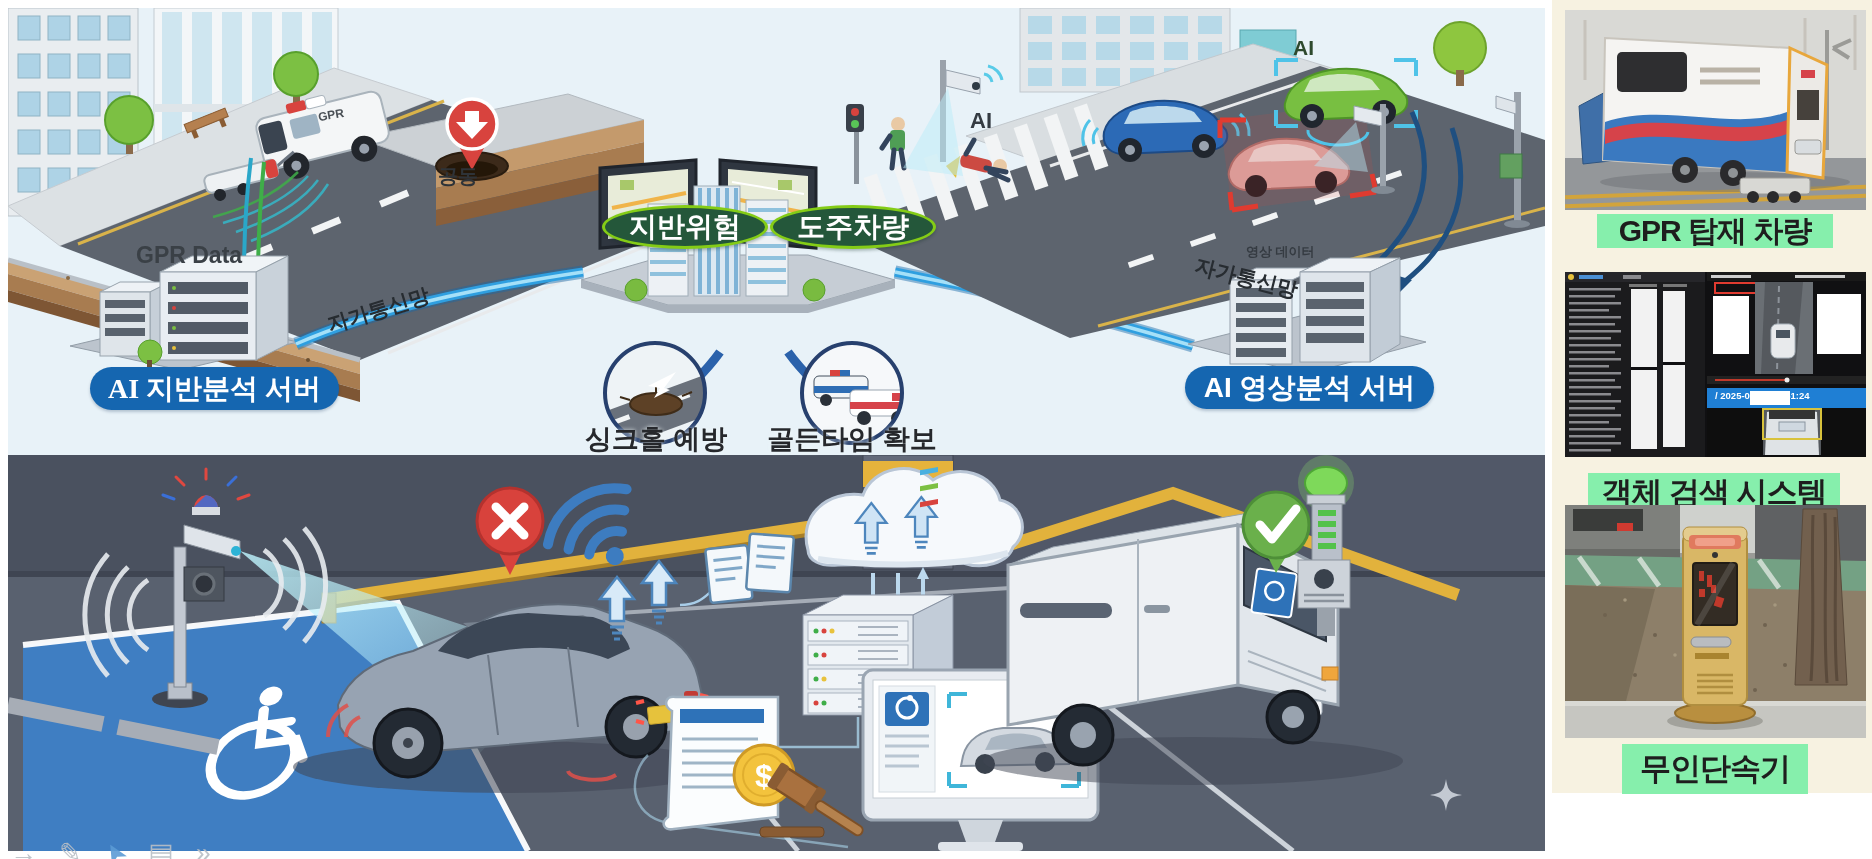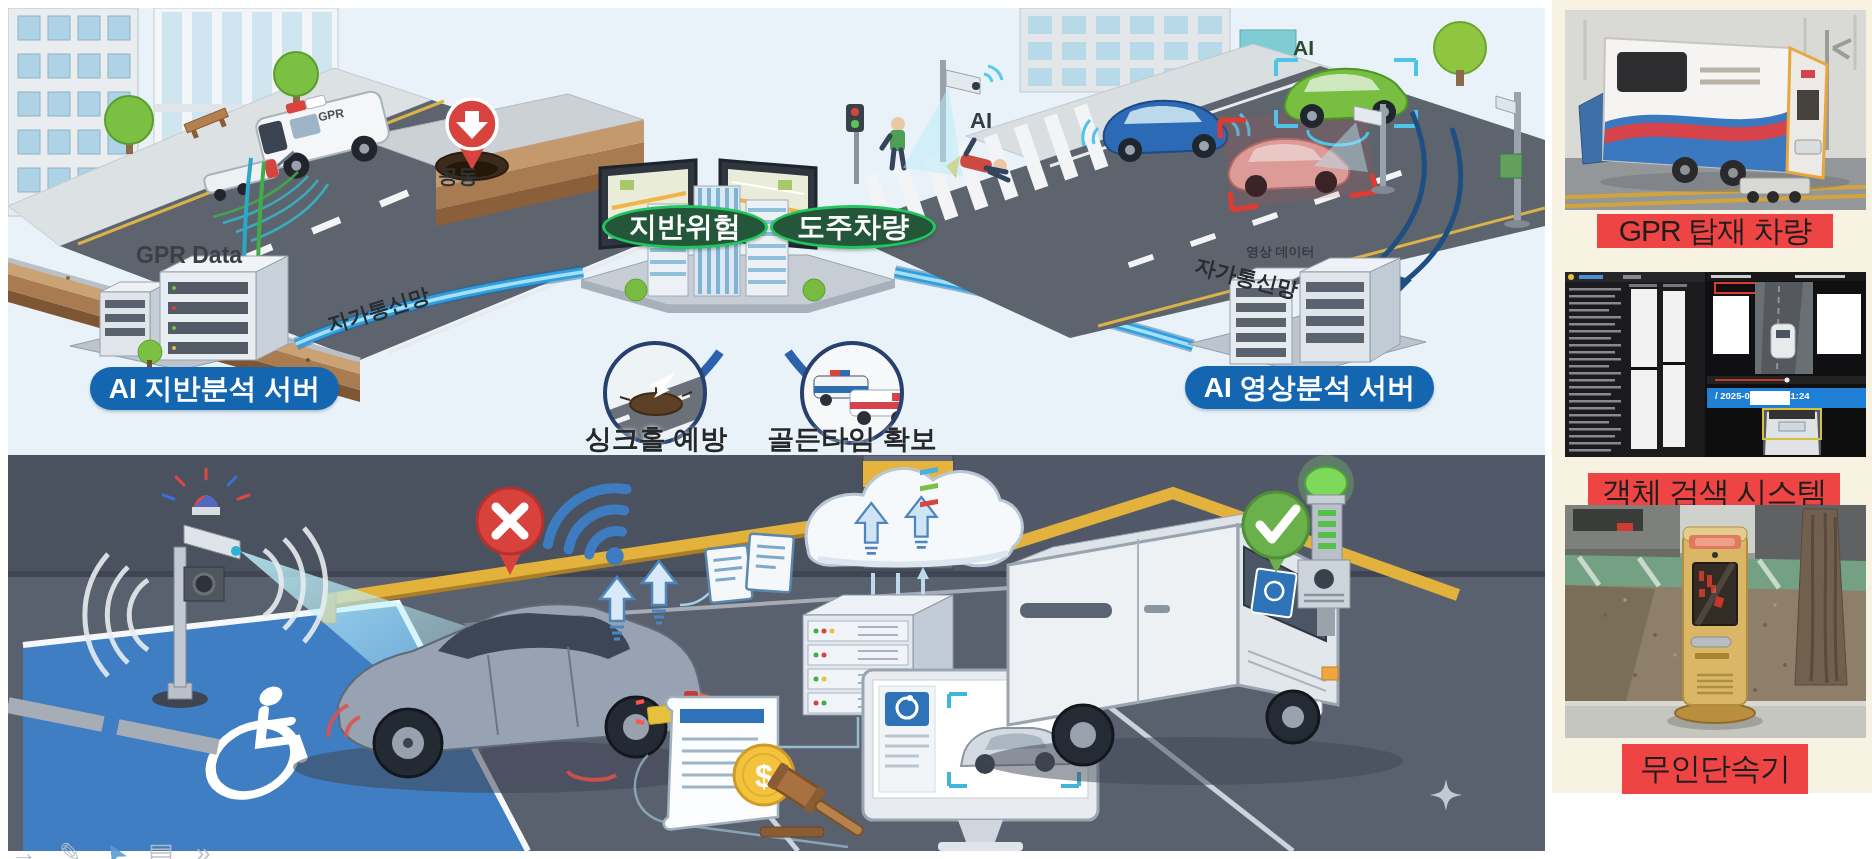--- a/index.html
+++ b/index.html
@@ -3,27 +3,27 @@
 <meta charset="utf-8">
 <style>
   html,body{margin:0;padding:0;background:#fff;}
   .stage{position:relative;width:1872px;height:859px;overflow:hidden;background:#ffffff;
          font-family:"Liberation Sans",sans-serif;}
   .panel-top{position:absolute;left:8px;top:8px;width:1537px;height:447px;background:#e8f2f8;overflow:hidden;}
   .panel-bottom{position:absolute;left:8px;top:455px;width:1537px;height:396px;background:#59616f;overflow:hidden;}
   .sidebar{position:absolute;left:1552px;top:0;width:320px;height:793px;background:#f7f2e1;}
   .photo{position:absolute;left:13px;width:301px;overflow:hidden;background:#ccc;}
   .photo svg{display:block;}
-  .caption{position:absolute;background:#ef4444;color:#1e1e1e;font-weight:400;display:flex;
+  .caption{position:absolute;background:#86efac;color:#1e1e1e;font-weight:700;display:flex;
            align-items:center;justify-content:center;letter-spacing:-1px;white-space:nowrap;}
   .overlay{position:absolute;z-index:5;}
   .pill{background:#1566b0;color:#fff;font-weight:800;display:flex;align-items:center;justify-content:center;
         border-radius:24px;white-space:nowrap;box-shadow:0 2px 3px rgba(20,50,90,.25);}
   .badge{background:#24573a;color:#fff;font-weight:800;display:flex;align-items:center;justify-content:center;
-         border:3px solid #22c55e;border-radius:50%;white-space:nowrap;box-shadow:0 2px 3px rgba(20,50,40,.3);}
+         border:3px solid #84cc16;border-radius:50%;white-space:nowrap;box-shadow:0 2px 3px rgba(20,50,40,.3);}
   .plainlabel{color:#32383f;font-weight:800;white-space:nowrap;}
   .outcome{color:#26282c;font-weight:800;text-align:center;white-space:nowrap;
            text-shadow:0 0 4px rgba(240,247,250,.9);}
   .ts-bar-text{position:absolute;color:#fff;font-weight:bold;white-space:nowrap;}
   .toolbar{position:absolute;left:10px;top:840px;z-index:9;display:flex;gap:22px;color:#b9bfc6;opacity:.9;}
   .toolbar .tbi{font-size:27px;line-height:27px;}
   .toolbar .tbi.cursor{color:#5b9bd5;transform:rotate(-120deg);}
 </style>
 </head>
 <body>
@@ -388,21 +388,21 @@
     </svg>
   </div>
 
   <div class="overlay plainlabel" style="left:136px;top:242px;font-size:23px;color:#3a4046;">GPR Data</div>
   <div class="overlay plainlabel" style="left:438px;top:163px;font-size:20px;color:#2e3338;">공동</div>
   <div class="overlay plainlabel" style="left:318px;top:108px;font-size:12px;color:#4a5056;transform:rotate(-10deg);">GPR</div>
   <div class="overlay plainlabel" style="left:326px;top:296px;font-size:21px;color:#272c31;transform:rotate(-17deg);">자가통신망</div>
   <div class="overlay plainlabel" style="left:1194px;top:264px;font-size:21px;color:#272c31;transform:rotate(14deg);">자가통신망</div>
   <div class="overlay badge" style="left:602px;top:205px;width:160px;height:38px;font-size:28px;">지반위험</div>
   <div class="overlay badge" style="left:770px;top:205px;width:160px;height:38px;font-size:28px;">도주차량</div>
-  <div class="overlay pill" style="left:90px;top:367px;width:249px;height:43px;font-size:28px;">AI 지반분석 서버</div>
+  <div class="overlay pill" style="left:90px;top:367px;width:249px;height:43px;font-size:28px;font-family:Liberation Serif, serif;">AI 지반분석 서버</div>
   <div class="overlay pill" style="left:1185px;top:366px;width:249px;height:43px;font-size:28px;">AI 영상분석 서버</div>
   <div class="overlay outcome" style="left:571px;top:421px;width:170px;font-size:27px;">싱크홀 예방</div>
   <div class="overlay outcome" style="left:757px;top:421px;width:190px;font-size:27px;">골든타임 확보</div>
   <div class="overlay plainlabel" style="left:1246px;top:243px;font-size:13px;color:#353b42;">영상 데이터</div>
   <div class="overlay plainlabel" style="left:970px;top:108px;font-size:22px;color:#343b42;">AI</div>
   <div class="overlay plainlabel" style="left:1293px;top:36px;font-size:21px;color:#2e4a2e;">AI</div>
 
   <div class="panel-bottom">
     <svg width="1537" height="396" viewBox="0 0 1537 396">
       <defs>

